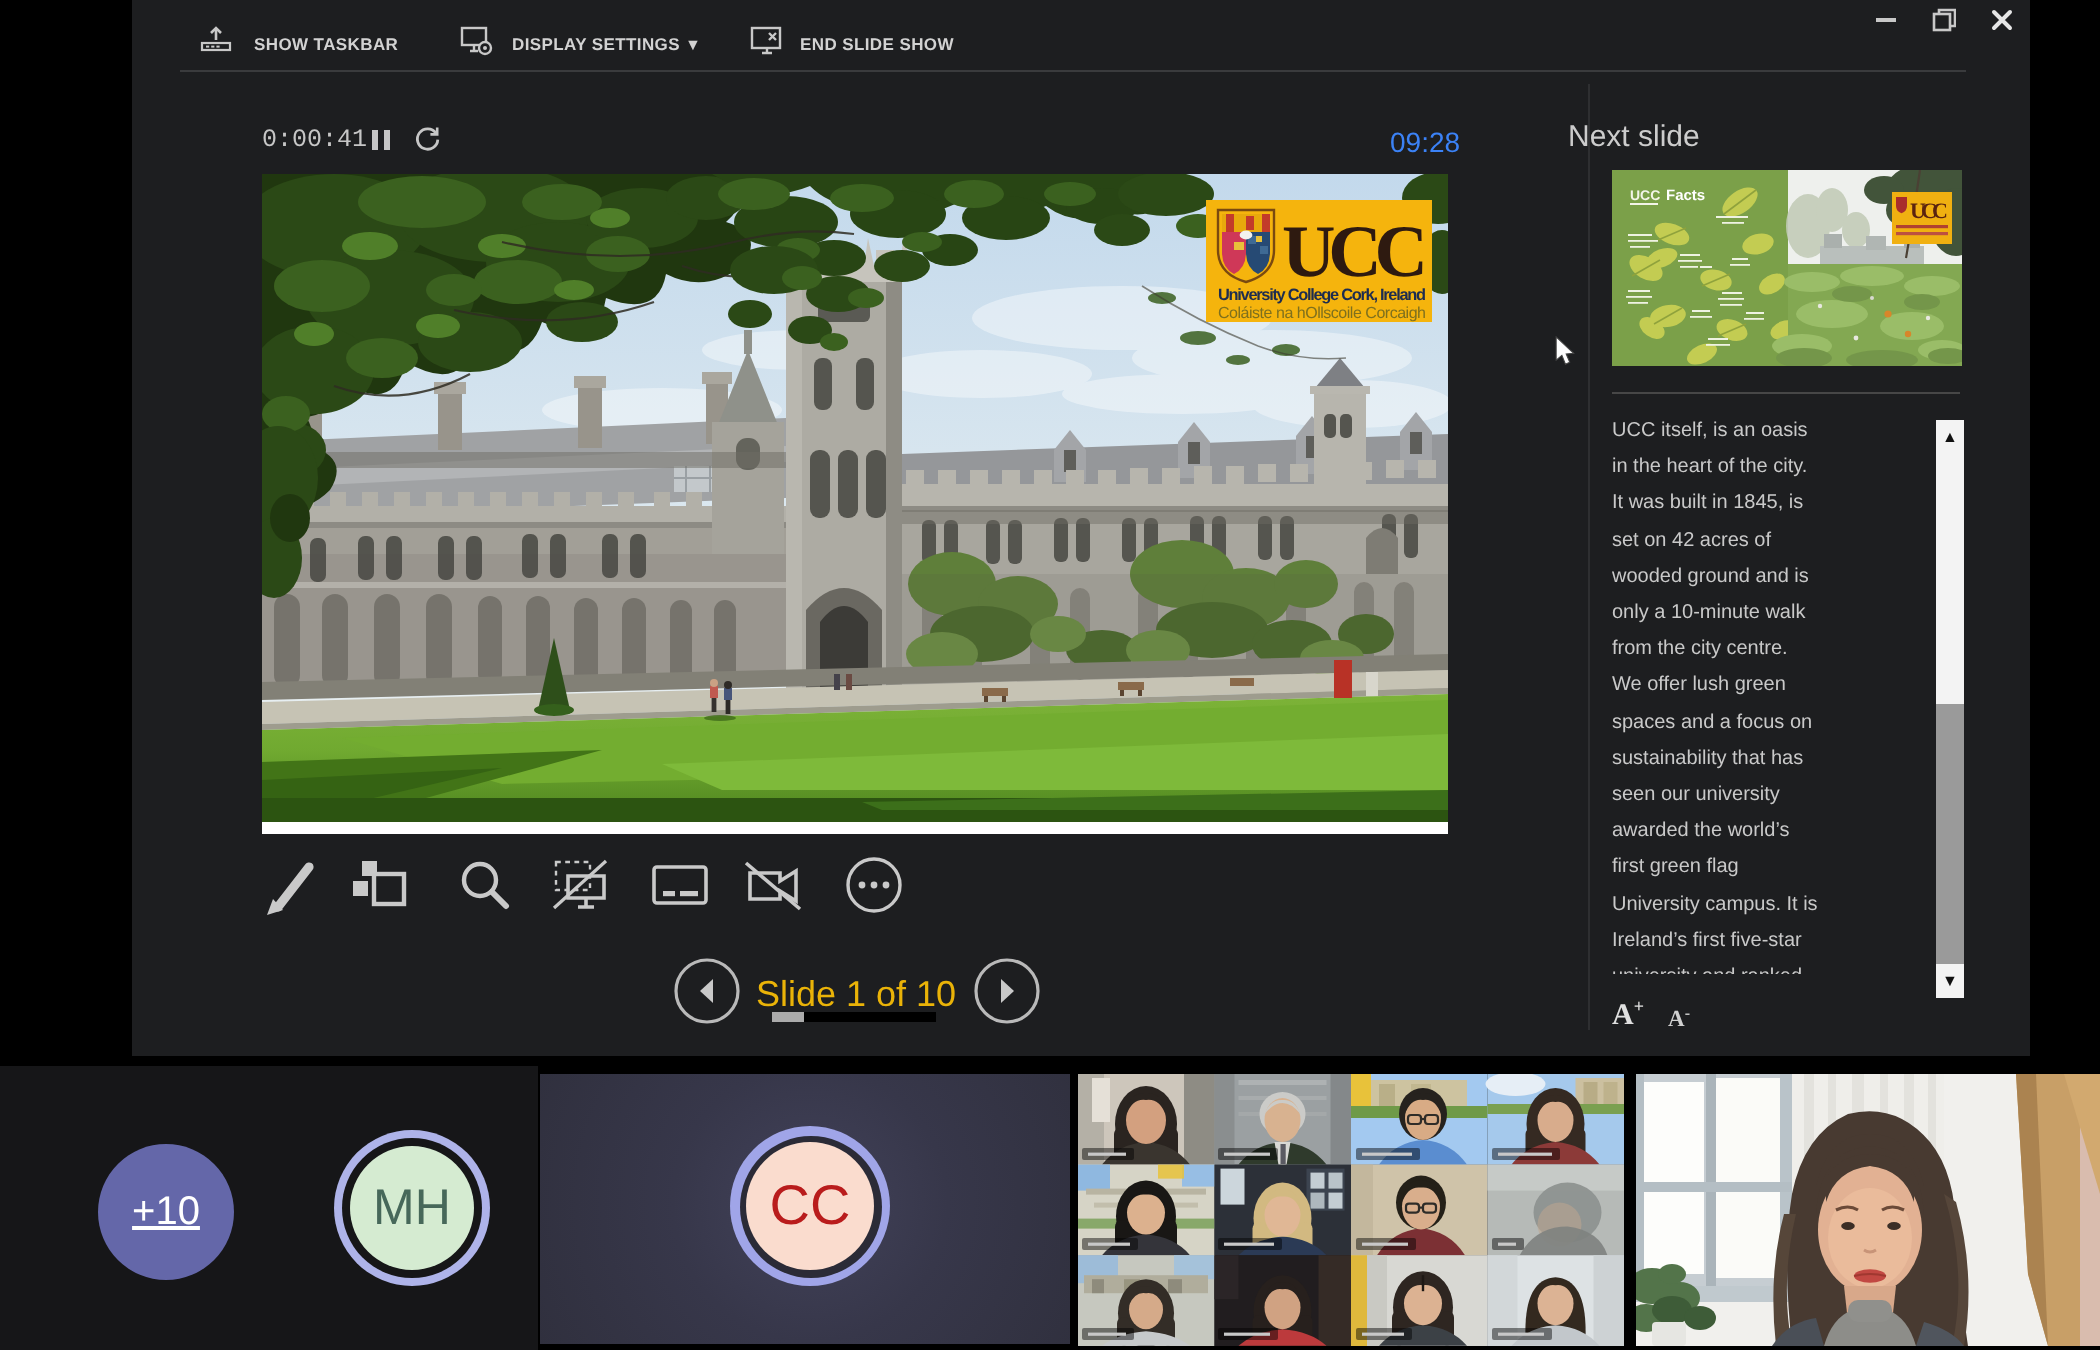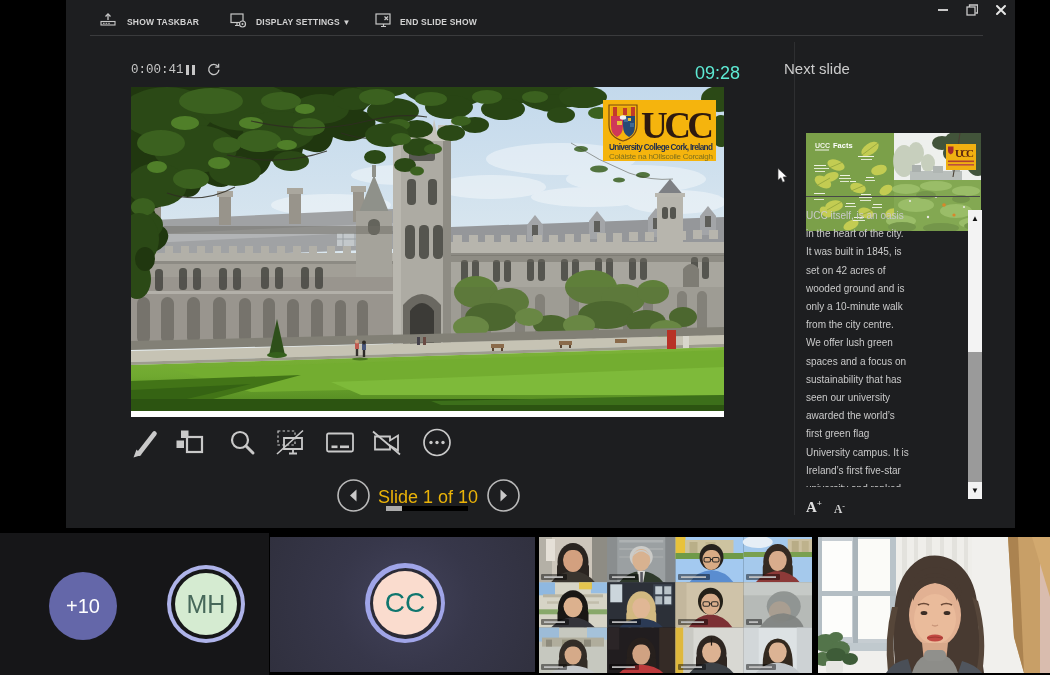--- a/index.html
+++ b/index.html
@@ -48,21 +48,21 @@
   <path d="M2 2 L10 10 M10 2 L2 10"></path>
 </svg>
 
 <div class="abs" style="left:131px; top:63px; font-size:12.5px; color:#c6c6c6; font-family:Liberation Mono, monospace;">0:00:41</div>
 <div class="abs" style="left:186px; top:65px; width:3px; height:10px; background:#c6c6c6;"></div>
 <div class="abs" style="left:192px; top:65px; width:3px; height:10px; background:#c6c6c6;"></div>
 <svg class="abs" style="left:207px; top:63px;" width="13" height="13" viewBox="0 0 13 13" fill="none" stroke="#c6c6c6" stroke-width="1.4">
   <path d="M11 3.6 A5.1 5.1 0 1 0 11.9 6.8"></path>
   <path d="M11.6 0.8 L11.6 4.2 L8.2 4.2" stroke-width="1.3" fill="none"></path>
 </svg>
-<div class="abs" style="left:695px; top:63px; font-size:18px; color:#5eead4;">09:28</div>
+<div class="abs" style="left:695px; top:63px; font-size:14px; color:#3b82f6;">09:28</div>
 
 <div class="abs" style="left:131px; top:87px; width:593px; height:330px; background:#fff;">
 <svg width="593" height="330" viewBox="0 0 593 330">
   <defs>
     <linearGradient id="sky" x1="0" y1="0" x2="0" y2="1">
       <stop offset="0" stop-color="#c3d9ec"></stop>
           <stop offset=".6" stop-color="#dfeaf0"></stop>
           <stop offset="1" stop-color="#eef2f2"></stop>
     </linearGradient>
     <linearGradient id="lawn" x1="0" y1="0" x2="0" y2="1">
@@ -486,21 +486,21 @@
 <svg class="abs" style="left:487px; top:479px;" width="33" height="33" viewBox="0 0 33 33">
   <circle cx="16.5" cy="16.5" r="15.5" fill="none" stroke="#b9b9b9" stroke-width="1.6"></circle>
   <path d="M13.5 10.5 L20 16.5 L13.5 22.5 z" fill="#c9c9c9"></path>
 </svg>
 <div class="abs" style="left:386px; top:506px; width:82px; height:5px; background:#000;"></div>
 <div class="abs" style="left:386px; top:506px; width:16px; height:5px; background:#ababab;"></div>
 
 <div class="abs" style="left:794px; top:42px; width:1px; height:473px; background:#2e2f31;"></div>
 
 <div class="abs" style="left:784px; top:60px; font-size:15px; color:#cccccc;">Next slide</div>
-<div class="abs" style="left:806px; top:85px; width:175px; height:98px; background:#7da14b;margin-top:48px;">
+<div class="abs" style="left:806px; top:85px; width:175px; height:98px; background:#7da14b;">
 <svg width="175" height="98" viewBox="0 0 175 98">
   <rect width="88" height="98" fill="#7ba049"></rect>
 
   <g fill="#c3cc52">
     <ellipse cx="64" cy="16" rx="10" ry="5.5" transform="rotate(-35 64 16)"></ellipse>
     <ellipse cx="30" cy="32" rx="9" ry="5" transform="rotate(20 30 32)"></ellipse>
     <ellipse cx="73" cy="37" rx="8" ry="5" transform="rotate(-15 73 37)"></ellipse>
     <ellipse cx="17" cy="49" rx="9" ry="5.5" transform="rotate(30 17 49)"></ellipse>
     <ellipse cx="25" cy="44" rx="8" ry="4.5" transform="rotate(-20 25 44)"></ellipse>
     <ellipse cx="52" cy="55" rx="8" ry="5" transform="rotate(15 52 55)"></ellipse>
@@ -622,30 +622,30 @@
 <div class="abs" style="left:806px; top:498px; font-size:15px; font-weight:bold; color:#e0e0e0; font-family:'Liberation Serif',serif;">A<span style="font-size:9px; vertical-align:6px;">+</span></div>
 <div class="abs" style="left:834px; top:502px; font-size:11.5px; font-weight:bold; color:#d0d0d0; font-family:'Liberation Serif',serif;">A<span style="font-size:8px; vertical-align:4px;">-</span></div>
 
 <svg class="abs" style="left:777px; top:168px;" width="12" height="17" viewBox="0 0 13 19">
   <path d="M1 0.5 L1 13.5 L4.2 10.8 L6.2 15.8 L8.6 14.7 L6.6 10 L10.8 9.7 Z" fill="#fdfdfd" stroke="#444" stroke-width=".6"></path>
 </svg>
 
 <div class="abs" style="left:0; top:533px; width:1050px; height:142px; background:#000;"></div>
 
 <div class="abs" style="left:0; top:533px; width:269px; height:142px; background:#161618;"></div>
-<div class="abs" style="left:49px; top:572px; width:68px; height:68px; border-radius:50%; background:#6467a9; color:#fff; font-size:20px; text-align:center; line-height:68px;">+10</div>
+<div class="abs" style="left:49px; top:572px; width:68px; height:68px; border-radius:50%; background:#6467a9; color:#fff; font-size:20px; text-align:center; line-height:68px;text-decoration:underline;">+10</div>
 <div class="abs" style="left:167px; top:565px; width:78px; height:78px; border-radius:50%; background:#aeb3e9;">
   <div class="abs" style="left:4px; top:4px; width:70px; height:70px; border-radius:50%; background:#161618;"></div>
   <div class="abs" style="left:8px; top:8px; width:62px; height:62px; border-radius:50%; background:#d5ebd1; color:#47685a; font-size:25px; text-align:center; line-height:62px;">MH</div>
 </div>
 
 <div class="abs" style="left:270px; top:537px; width:265px; height:135px; background:radial-gradient(circle at 51% 48%, #42425a 0%, #37374a 45%, #30303e 100%);"></div>
 <div class="abs" style="left:365px; top:563px; width:80px; height:80px; border-radius:50%; background:#a0a5e8;">
   <div class="abs" style="left:4.5px; top:4.5px; width:71px; height:71px; border-radius:50%; background:#2b2b37;"></div>
-  <div class="abs" style="left:8px; top:8px; width:64px; height:64px; border-radius:50%; background:#fadcce; color:#0f766e; font-size:28px; text-align:center; line-height:64px;">CC</div>
+  <div class="abs" style="left:8px; top:8px; width:64px; height:64px; border-radius:50%; background:#fadcce; color:#b91c1c; font-size:28px; text-align:center; line-height:64px;">CC</div>
 </div>
 
 <div class="abs" style="left:539px; top:537px; width:273px; height:136px; background:#222;">
 <svg width="273" height="136" viewBox="0 0 273 136">
   <g transform="translate(0.00,0.00)">
     <rect width="68.25" height="45.40" fill="#cdc6bb"></rect>
     <rect x="0" y="0" width="13" height="45.4" fill="#b4b0a6"></rect>
     <rect x="53" y="0" width="15.25" height="45.4" fill="#8e8c84"></rect>
     <rect x="7" y="2" width="9" height="22" fill="#e5e0d7"></rect>
     <ellipse cx="34" cy="25" rx="15.5" ry="19" fill="#2a2420"></ellipse>

